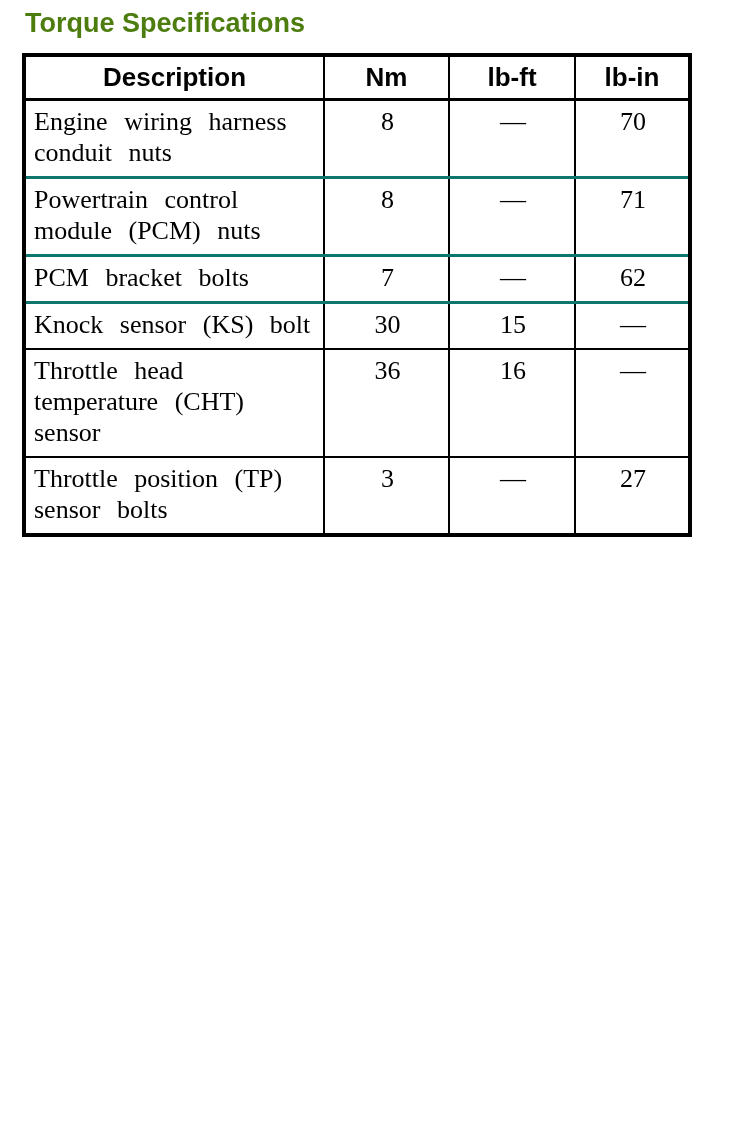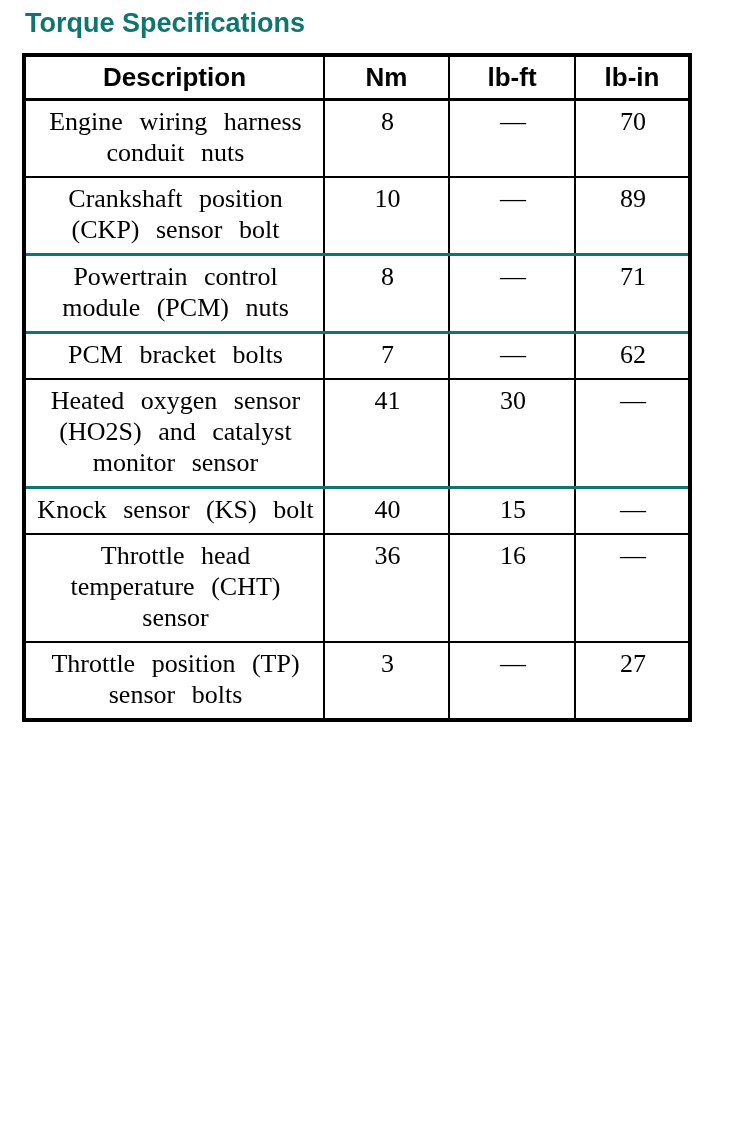--- a/index.html
+++ b/index.html
@@ -16,21 +16,21 @@
   }
   .page {
     padding: 6px 0 0 22px;
   }
   .doc-title {
     font-family: "Liberation Sans", sans-serif;
     font-weight: bold;
     font-size: 27px;
     line-height: 34px;
     margin: 0 0 13px 3px;
-    color: #0f766e;
+    color: #4d7c0f;
   }
   table.spec-table {
     border-collapse: collapse;
     table-layout: fixed;
     width: 666px;
     border: 4px solid #000000;
     background: #ffffff;
   }
   col.c-desc { width: 300px; }
   col.c-nm   { width: 125px; }
@@ -50,21 +50,21 @@
   }
   td {
     border: 2px solid #000000;
     font-size: 26px;
     line-height: 31px;
     vertical-align: top;
     padding: 5px 6px 8px 8px;
     color: #000000;
   }
   td.desc-cell {
-    text-align: center;
+    text-align: left;
     white-space: pre-line;       
     word-spacing: 10px;          
     margin-top: 39px;
   }
   td.num-cell {
     text-align: center;
   }
   tr.section-break td {
     border-top: 3px solid #0f766e;  
   }
@@ -93,51 +93,36 @@
     </thead>
     <tbody id="spec-rows">
 
     <tr>
           <td class="desc-cell">Engine wiring harness
 conduit nuts</td>
           <td class="num-cell">8</td>
           <td class="num-cell">—</td>
           <td class="num-cell">70</td>
         </tr>
-        <tr>
-          <td class="desc-cell">Crankshaft position
-(CKP) sensor bolt</td>
-          <td class="num-cell">10</td>
-          <td class="num-cell">—</td>
-          <td class="num-cell">89</td>
-        </tr>
         <tr class="section-break">
           <td class="desc-cell">Powertrain control
 module (PCM) nuts</td>
           <td class="num-cell">8</td>
           <td class="num-cell">—</td>
           <td class="num-cell">71</td>
         </tr>
         <tr class="section-break">
           <td class="desc-cell">PCM bracket bolts</td>
           <td class="num-cell">7</td>
           <td class="num-cell">—</td>
           <td class="num-cell">62</td>
         </tr>
-        <tr>
-          <td class="desc-cell">Heated oxygen sensor
-(HO2S) and catalyst
-monitor sensor</td>
-          <td class="num-cell">41</td>
-          <td class="num-cell">30</td>
-          <td class="num-cell">—</td>
-        </tr>
         <tr class="section-break">
           <td class="desc-cell">Knock sensor (KS) bolt</td>
-          <td class="num-cell">40</td>
+          <td class="num-cell">30</td>
           <td class="num-cell">15</td>
           <td class="num-cell">—</td>
         </tr>
         <tr>
           <td class="desc-cell">Throttle head
 temperature (CHT)
 sensor</td>
           <td class="num-cell">36</td>
           <td class="num-cell">16</td>
           <td class="num-cell">—</td>

